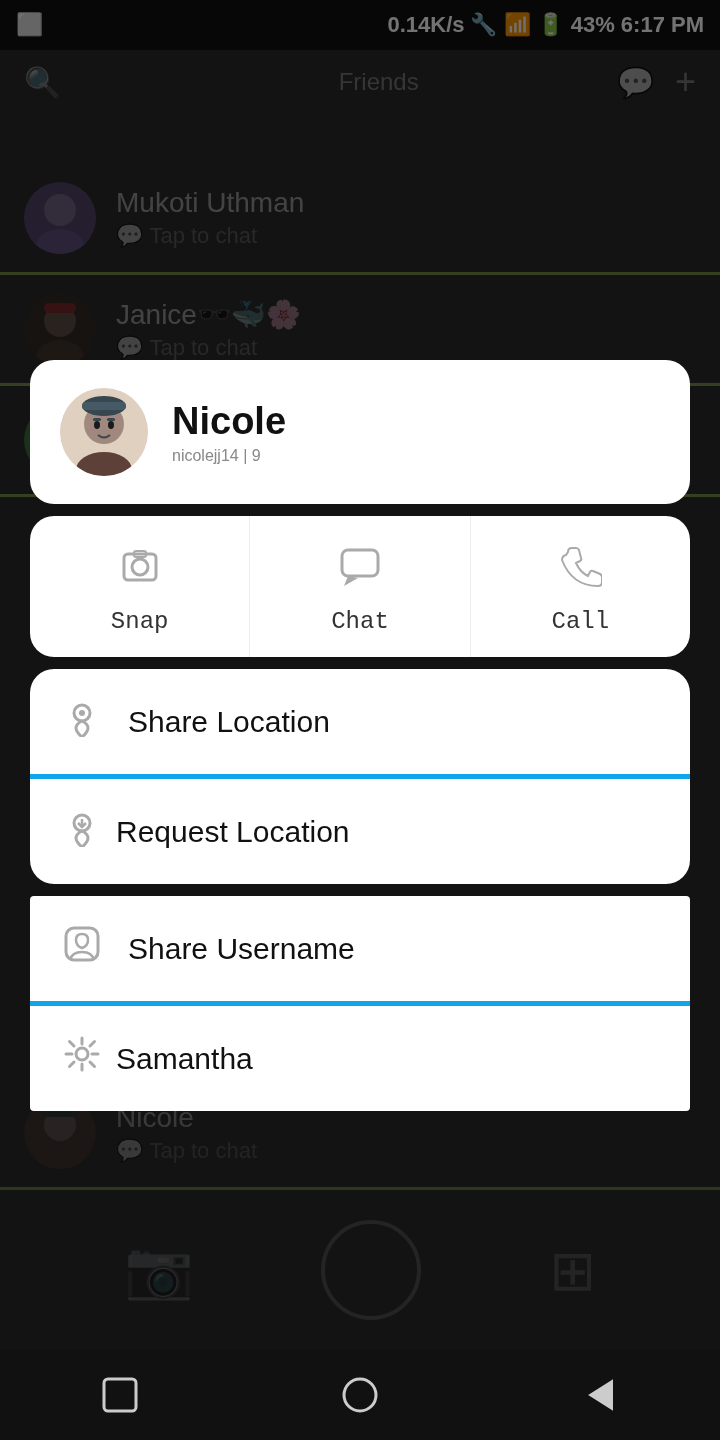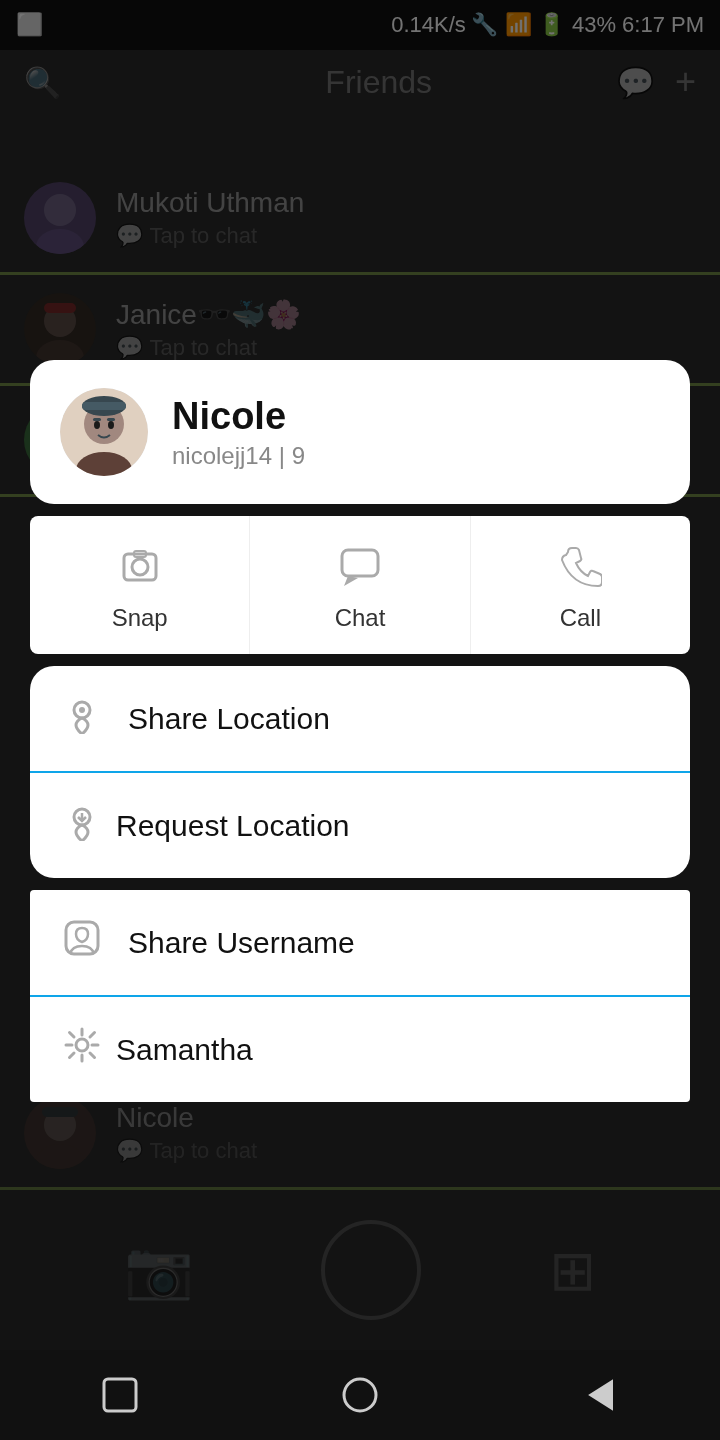--- a/index.html
+++ b/index.html
@@ -29,20 +29,21 @@
       left: 16px;
       display: flex;
       align-items: center;
     }
     .status-bar-right {
       display: flex;
       align-items: center;
       gap: 6px;
       font-size: 22px;
       color: #fff;
+      font-weight: bold;
     }
     .status-text {
       font-size: 22px;
       color: #fff;
     }
 
     
     .bg-list {
       position: absolute;
       top: 0;
@@ -96,21 +97,21 @@
       left: 0;
       right: 0;
       height: 64px;
       background: #2a2a2a;
       display: flex;
       align-items: center;
       padding: 0 24px;
       opacity: 0.6;
     }
     .header-search {
-      font-size: 32px;
+      font-size: 24px;
       color: #aaa;
       flex: 1;
       text-align: center;
     }
     .header-plus {
       font-size: 36px;
       color: #aaa;
       position: absolute;
       right: 24px;
     }
@@ -157,31 +158,32 @@
       align-items: center;
       justify-content: center;
       overflow: hidden;
     }
     .profile-name {
       font-size: 38px;
       font-weight: 600;
       color: #111;
     }
     .profile-username {
-      font-size: 24px;
+      font-size: 16px;
       color: #888;
       margin-top: 4px;
     }
 
     
     .actions-card {
       background: #fff;
-      border-radius: 8px;
-      display: flex;
-      overflow: hidden;
+      border-radius: 24px;
+      display: flex;
+      overflow: hidden;
+      font-family: Liberation Mono, monospace;
     }
     .action-btn {
       flex: 1;
       display: flex;
       flex-direction: column;
       align-items: center;
       justify-content: center;
       padding: 28px 10px 22px;
       border-right: 1px solid #eee;
       cursor: pointer;
@@ -205,21 +207,21 @@
     .location-card {
       background: #fff;
       border-radius: 24px;
       overflow: hidden;
     }
     .menu-item {
       display: flex;
       align-items: center;
       gap: 24px;
       padding: 28px 30px;
-      border-bottom: 2px solid #0ea5e9;
+      border-bottom: 5px solid #0ea5e9;
       cursor: pointer;
     }
     .menu-item:last-child {
       border-bottom: none;
       gap: 12px;
     }
     .menu-icon {
       font-size: 38px;
       color: #aaa;
       width: 44px;

